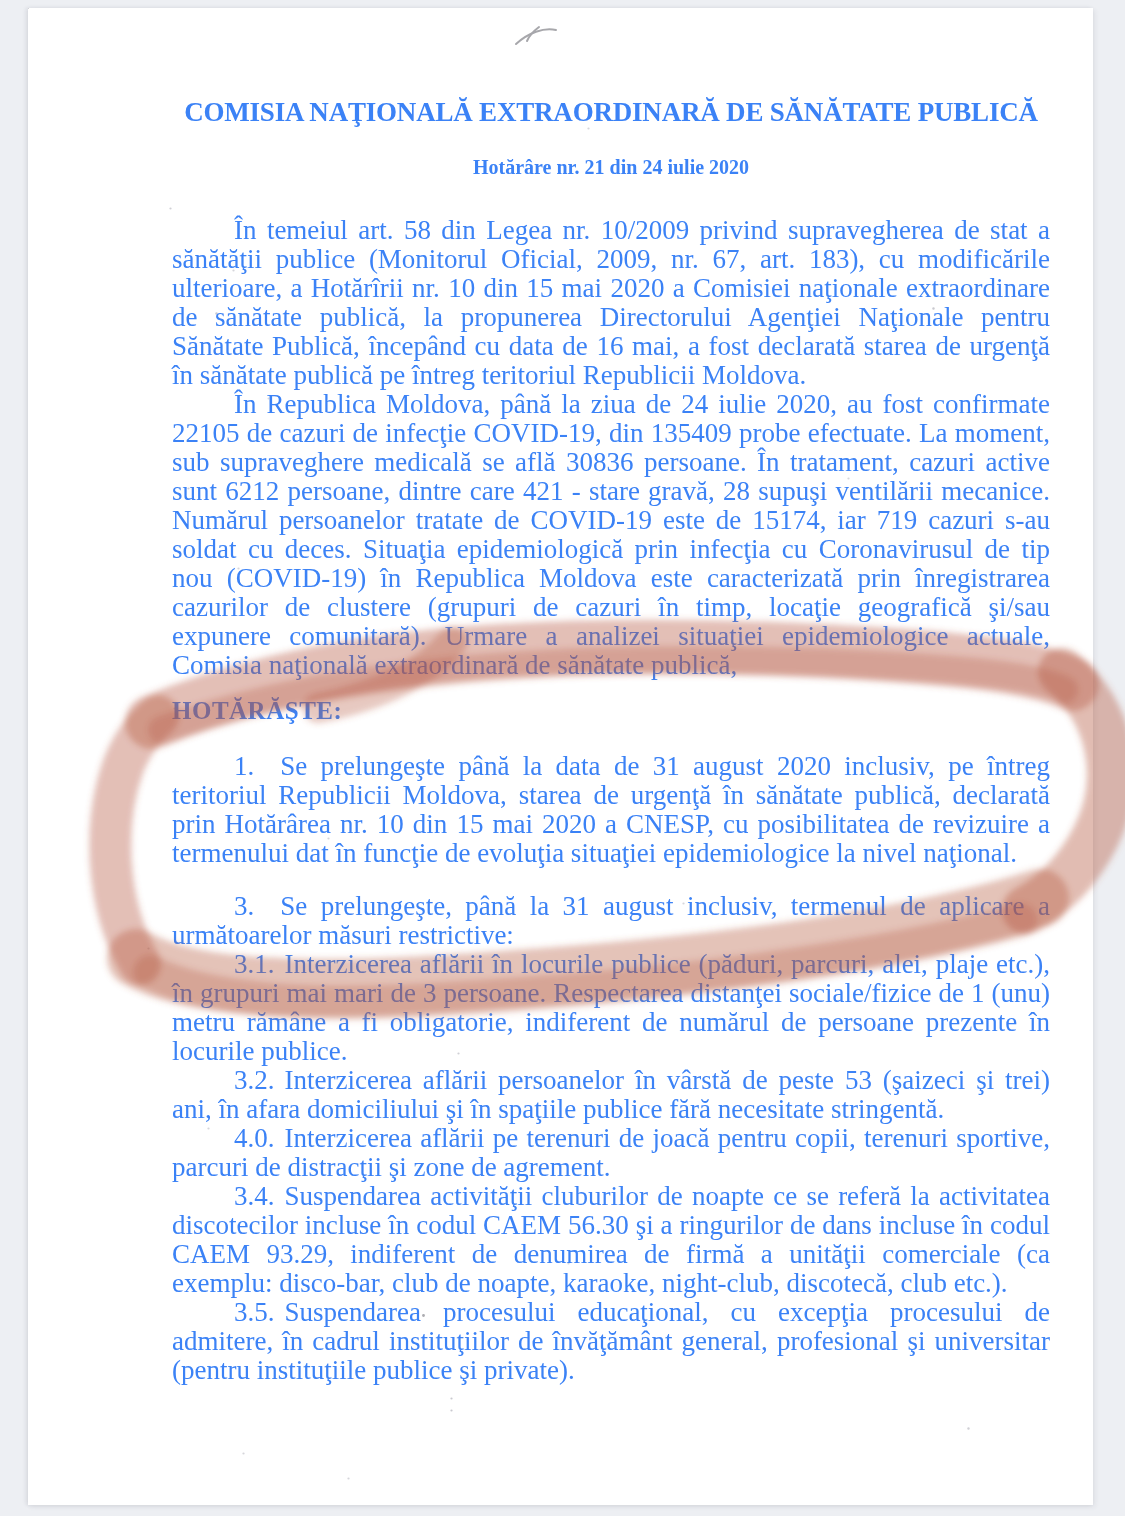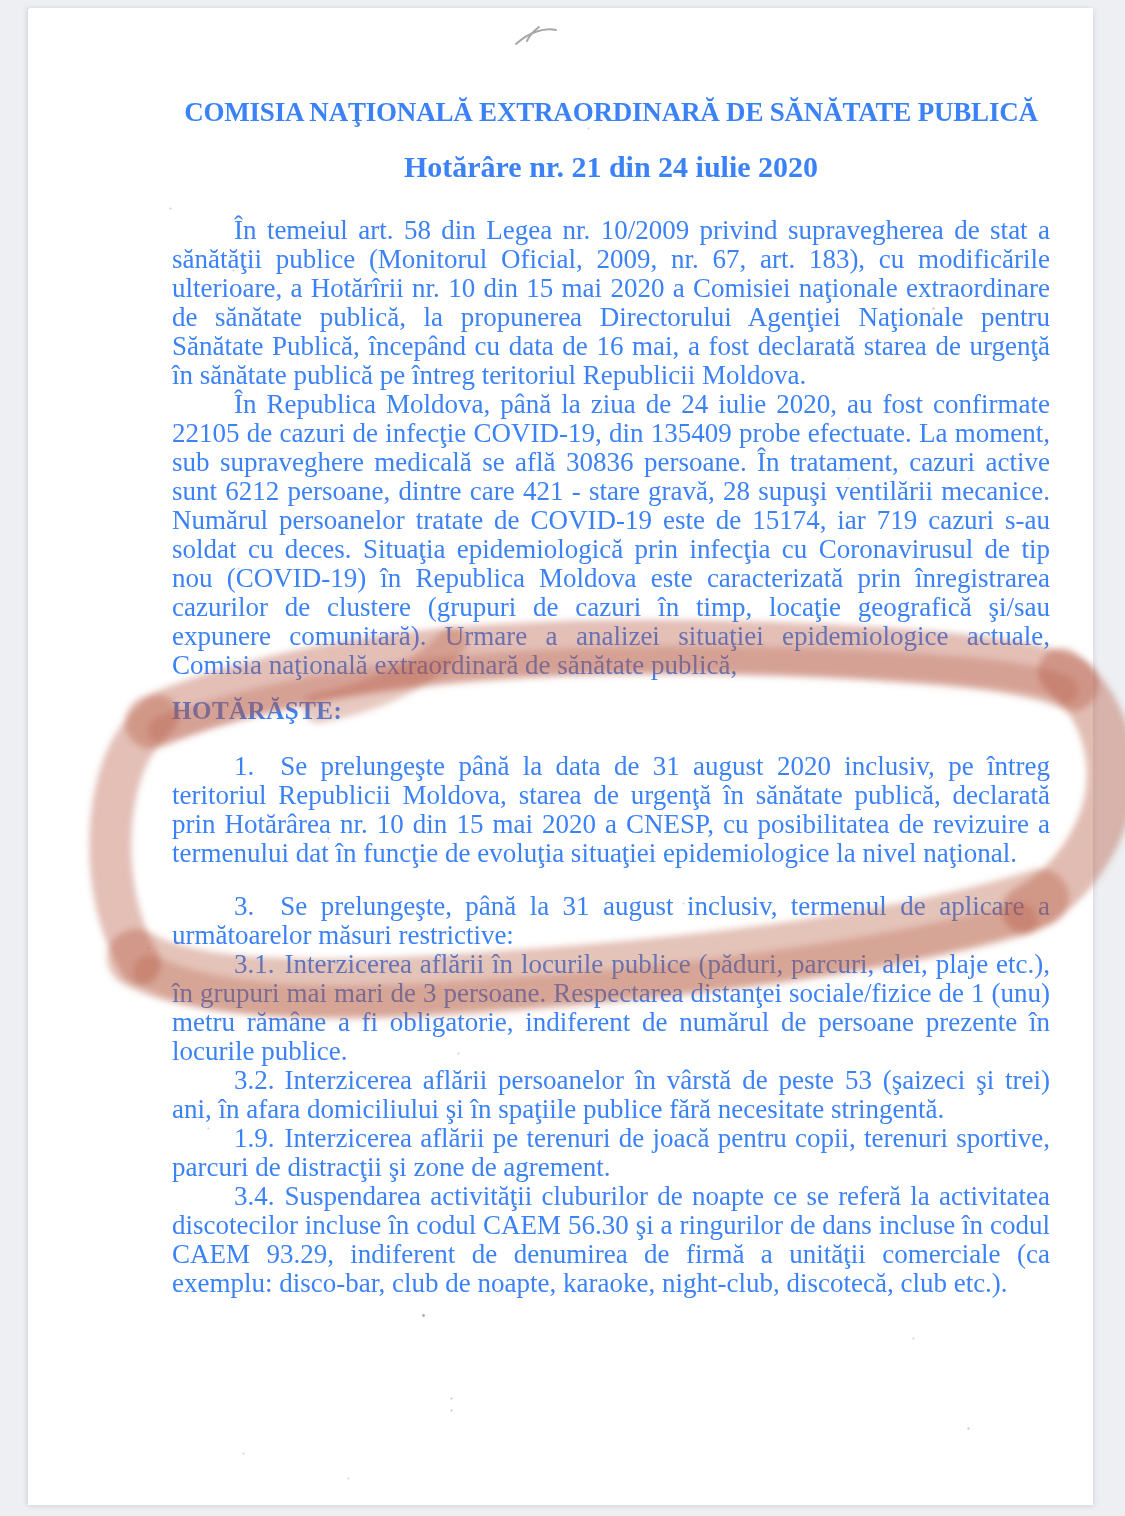--- a/index.html
+++ b/index.html
@@ -18,21 +18,21 @@
     position:absolute;left:144px;top:58px;width:878px;
     color:#3b82f6;
     margin-top:30px;
   }
   .doc-title{
     margin:0 0 24px 0;text-align:center;
     font-size:27px;line-height:32px;font-weight:bold;letter-spacing:-0.2px;
   }
   .doc-subtitle{
     margin:0 0 34px 0;text-align:center;
-    font-size:30px;line-height:30px;font-weight:bold;
+    font-size:20px;line-height:30px;font-weight:bold;
   }
   p.body{
     margin:0;text-align:justify;text-indent:62px;
     font-size:27px;line-height:29px;
   }
   p.spaced{margin-bottom:24px;}
   .decide-heading{
     margin:16px 0 26px 0;text-align:left;
     font-size:25px;line-height:30px;font-weight:bold;letter-spacing:0.5px;
   }
@@ -77,24 +77,25 @@
 
     <p class="body spaced"><span>1.</span><span class="numgap"></span><span>Se prelungeşte până la data de 31 august 2020 inclusiv, pe întreg teritoriul Republicii Moldova, starea de urgenţă în sănătate publică, declarată prin Hotărârea nr. 10 din 15 mai 2020 a CNESP, cu posibilitatea de revizuire a termenului dat în funcţie de evoluţia situaţiei epidemiologice la nivel naţional.</span></p>
 
 
     <p class="body"><span>3.</span><span class="numgap"></span><span>Se prelungeşte, până la 31 august inclusiv, termenul de aplicare a următoarelor măsuri restrictive:</span></p>
 
     <p class="body"><span>3.1.</span><span class="numgap-sm"></span><span>Interzicerea aflării în locurile publice (păduri, parcuri, alei, plaje etc.), în grupuri mai mari de 3 persoane. Respectarea distanţei sociale/fizice de 1 (unu) metru rămâne a fi obligatorie, indiferent de numărul de persoane prezente în locurile publice.</span></p>
 
     <p class="body"><span>3.2.</span><span class="numgap-sm"></span><span>Interzicerea aflării persoanelor în vârstă de peste 53 (şaizeci şi trei) ani, în afara domiciliului şi în spaţiile publice fără necesitate stringentă.</span></p>
 
-    <p class="body"><span>1.9.</span><span class="numgap-sm"></span><span>Interzicerea aflării pe terenuri de joacă pentru copii, terenuri sportive,  parcuri de distracţii şi zone de agrement.</span></p>
+    <p class="body"><span>4.0.</span><span class="numgap-sm"></span><span>Interzicerea aflării pe terenuri de joacă pentru copii, terenuri sportive,  parcuri de distracţii şi zone de agrement.</span></p>
 
     <p class="body"><span>3.4.</span><span class="numgap-sm"></span><span>Suspendarea activităţii cluburilor de noapte ce se referă la activitatea discotecilor incluse în codul CAEM 56.30 şi a ringurilor de dans incluse în codul CAEM 93.29, indiferent de denumirea de firmă a unităţii comerciale (ca exemplu: disco-bar, club de noapte, karaoke, night-club, discotecă, club etc.).</span></p>
 
+    <p class="body"><span>3.5.</span><span class="numgap-sm"></span><span>Suspendarea procesului educaţional, cu excepţia procesului de admitere, în cadrul instituţiilor de învăţământ general, profesional şi universitar (pentru instituţiile publice şi private).</span></p>
   </div>
 </div>
 
 <svg class="pencil-svg" width="1125" height="1516" viewBox="0 0 1125 1516">
   <g fill="none" stroke="#8a8a90" stroke-width="2" stroke-linecap="round" opacity="0.75">
     <path d="M516 44 C 528 33, 544 27, 556 30"></path>
     <path d="M527 41 C 530 34, 535 30, 539 27"></path>
   </g>
 </svg>
 

